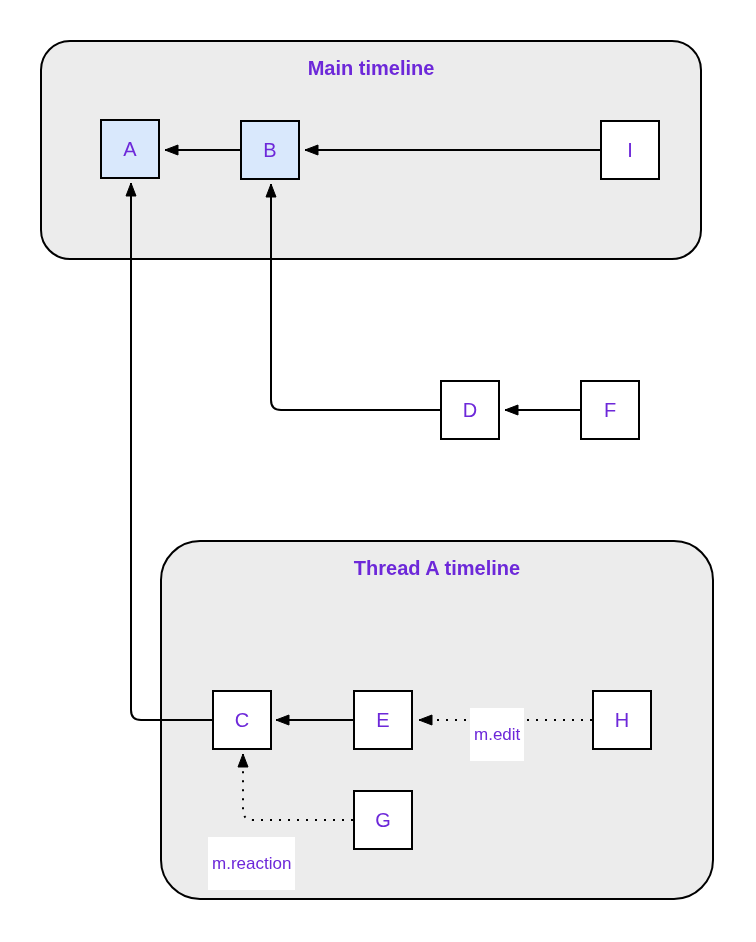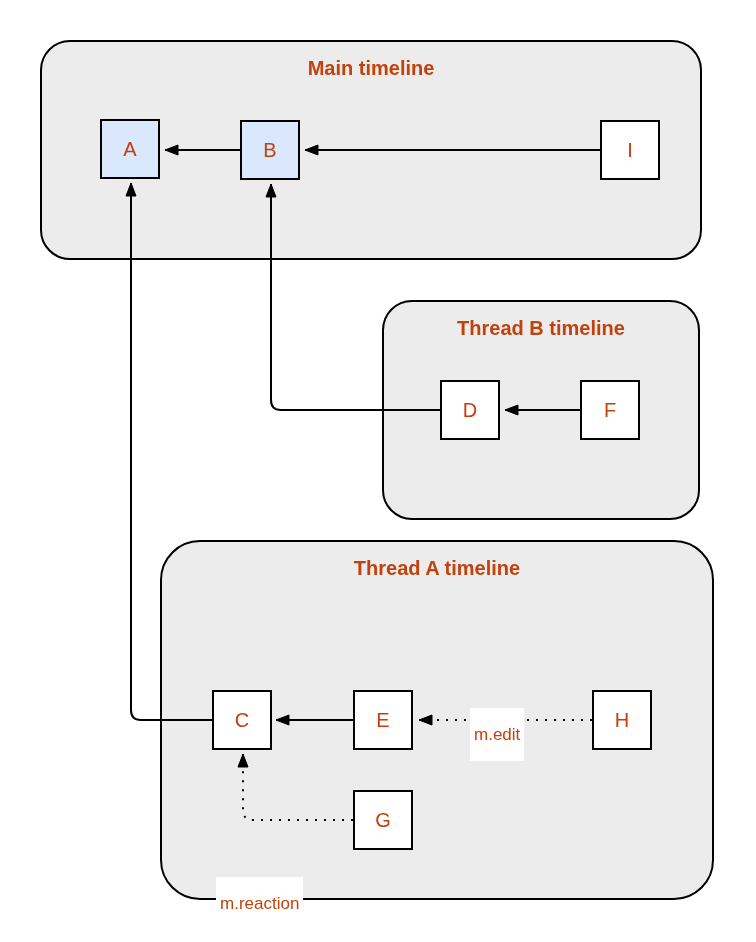--- a/index.html
+++ b/index.html
@@ -2,21 +2,21 @@
 <html><head>
 <meta charset="utf-8">
 <style>
   html, body { margin: 0; padding: 0; background: #ffffff; }
   .stage {
     position: relative;
     width: 756px;
     height: 942px;
     background: #ffffff;
     font-family: "Liberation Sans", sans-serif;
-    color: #c2410c;
+    color: #6d28d9;
     overflow: hidden;
   }
   .container-box {
     position: absolute;
     background: #ececec;
     border: 2px solid #000000;
     box-sizing: border-box;
     z-index: 1;
   }
   .container-title {
@@ -55,34 +55,31 @@
   .edge-label {
     position: absolute;
     background: #ffffff;
     font-size: 17px;
     line-height: 21px;
     padding: 16px 4px;
     white-space: nowrap;
     z-index: 4;
   }
   #label-m-edit   { left: 470px; top: 708px; }
-  #label-m-reaction { left: 216px; top: 837px; margin-top: 40px; }
+  #label-m-reaction { left: 208px; top: 837px; }
 </style>
 </head>
 <body>
 
 <div class="stage">
 
   <div class="container-box" style="left:40px; top:40px; width:662px; height:220px; border-radius:30px;">
     <div class="container-title">Main timeline</div>
   </div>
 
-  <div class="container-box" style="left:382px; top:300px; width:318px; height:220px; border-radius:30px;">
-    <div class="container-title">Thread B timeline</div>
-  </div>
 
   <div class="container-box" style="left:160px; top:540px; width:554px; height:360px; border-radius:40px;padding-left:36px;">
     <div class="container-title">Thread A timeline</div>
   </div>
 
   <div class="node blue" style="left:100px; top:119px;">A</div>
   <div class="node blue" style="left:240px; top:120px;">B</div>
   <div class="node" style="left:600px; top:120px;">I</div>
   <div class="node" style="left:440px; top:380px;">D</div>
   <div class="node" style="left:580px; top:380px;">F</div>

